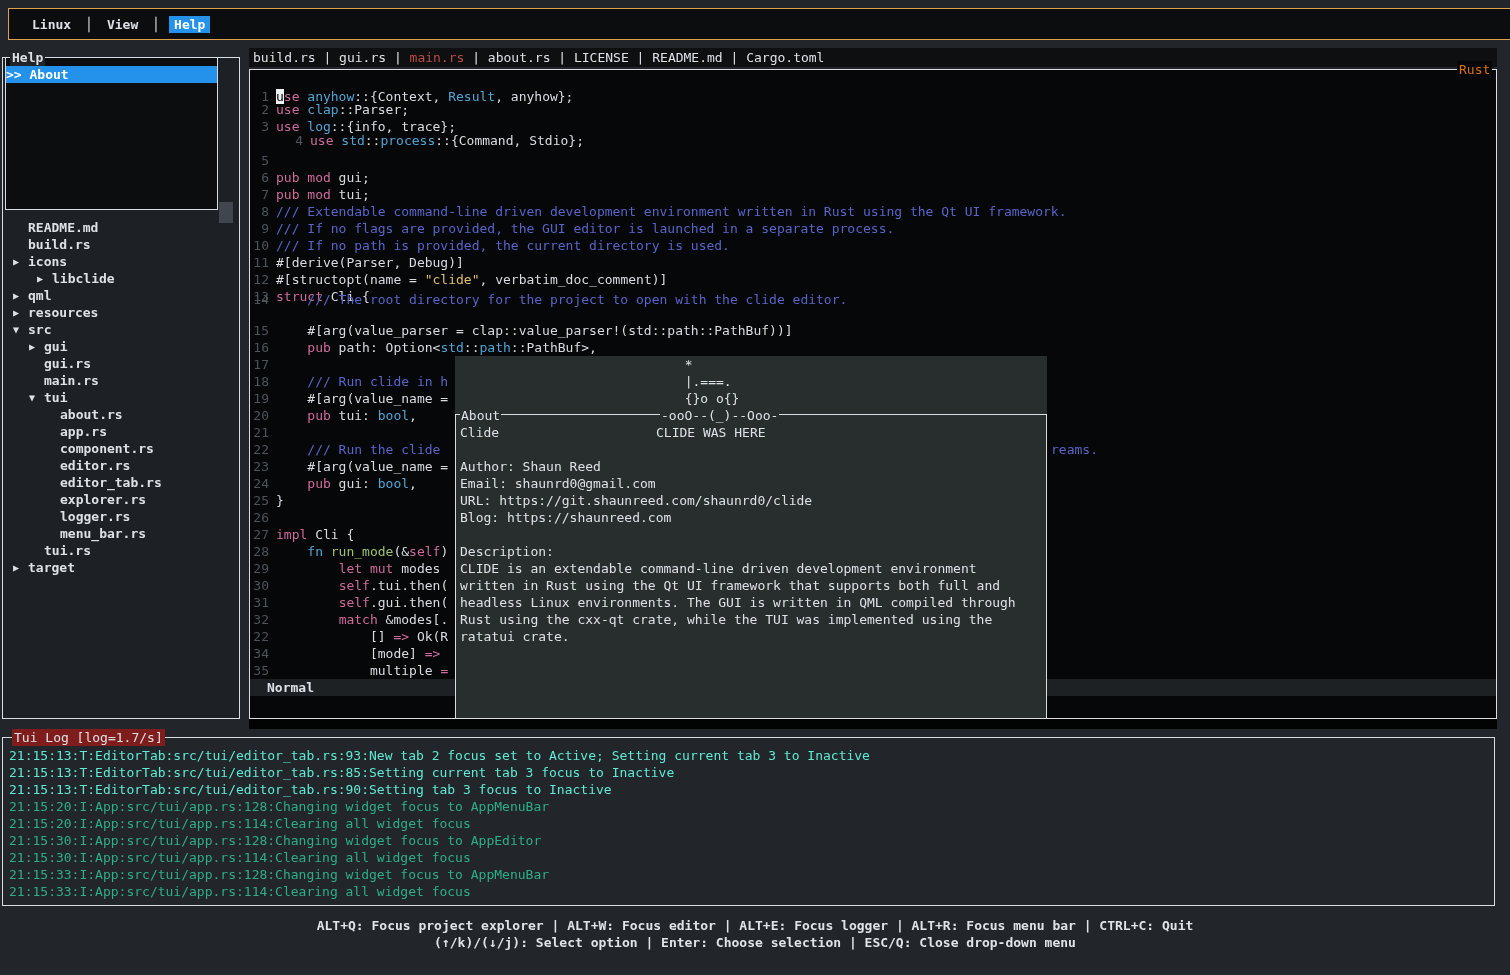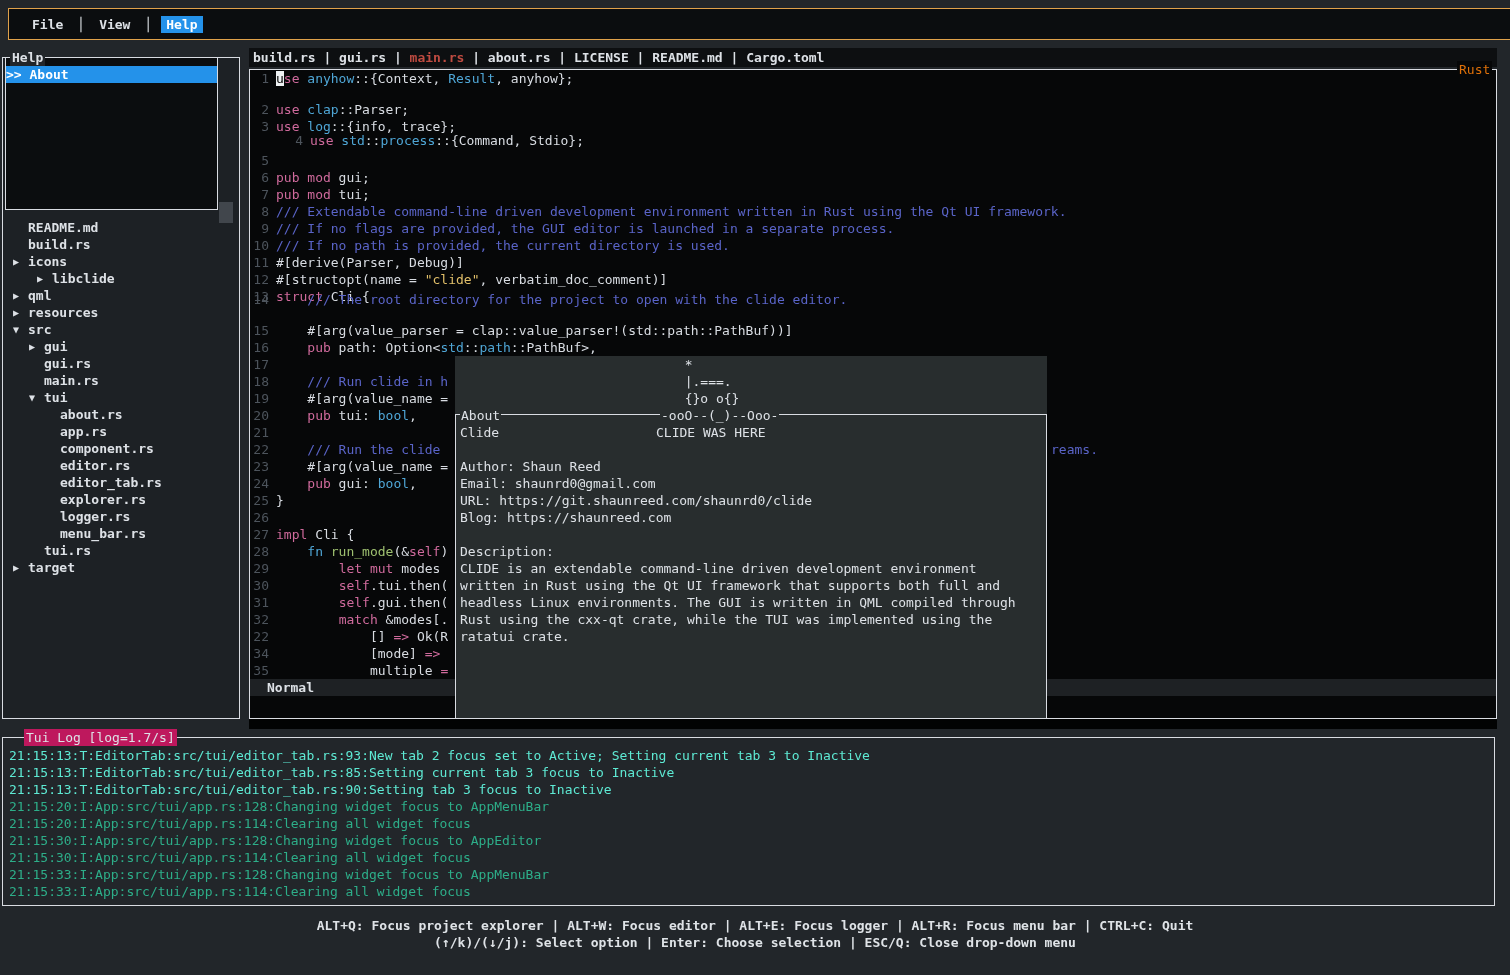--- a/index.html
+++ b/index.html
@@ -13,21 +13,21 @@
 
   
   #menubar{left:8px;top:8px;width:1490px;height:30px;background:#0b0d0f;
     border:1px solid #dfa14a;display:flex;align-items:center;padding-left:18px;font-weight:bold;}
   .menu-item{padding:0 5px;cursor:default;}
   .menu-item.active{background:#2492ea;color:#ffffff;}
   .menu-sep{margin:0 9px;}
 
   
   #tabstrip{left:249px;top:48px;width:1248px;height:19px;background:#0d0f11;}
-  #tabbar{left:253px;top:49px;height:17px;font-weight:bold;white-space:pre;}
+  #tabbar{left:253px;top:49px;height:17px;font-weight:normal;white-space:pre;}
   .tab{color:#dde1e6;}
   .tab.active{color:#bf4b41;}
 
   
   #explorer{left:2px;top:57px;width:236px;height:660px;border:1px solid #d9dce2;background:#1d2125;}
   .trow{position:absolute;height:17px;white-space:pre;font-weight:bold;}
   .trow .arrow{display:inline-block;width:15px;font-size:10px;vertical-align:1px;}
   #exp-thumb{left:219px;top:202px;width:14px;height:21px;background:#41464c;z-index:7;}
 
   
@@ -58,36 +58,36 @@
   #popup-art{position:absolute;left:214px;top:0;margin:0;font:inherit;line-height:17px;color:#dde1e6;white-space:pre;}
   #popup-box{position:absolute;left:0;top:58px;width:590px;height:303px;border:1px solid #d9dce2;}
   #popup-title{position:absolute;left:5px;top:51px;background:#282d2e;padding:0 1px;z-index:2;}
   #popup-art4{position:absolute;left:205px;top:51px;background:#282d2e;padding:0 1px;z-index:2;white-space:pre;}
   #popup-appname{position:absolute;left:5px;top:68px;white-space:pre;}
   #popup-tagline{position:absolute;left:201px;top:68px;white-space:pre;}
   .prow{position:absolute;left:5px;white-space:pre;}
 
   
   #log{left:2px;top:737px;width:1491px;height:167px;border:1px solid #d9dce2;}
-  #log-title{position:absolute;left:21px;top:-9px;background:#be185d;padding:0 2px;}
+  #log-title{position:absolute;left:9px;top:-9px;background:#7f1d1d;padding:0 2px;}
   .lrow{position:absolute;left:6px;white-space:pre;}
   .lrow.trace{color:#5eead4;}
   .lrow.info{color:#2dae89;}
 
   
   .footer-line{left:0;width:1510px;text-align:center;font-weight:bold;color:#dfe3e7;}
   #footer-1{top:917px;}
   #footer-2{top:934px;}
 </style>
 </head>
 <body>
 
 <div class="abs" id="menubar">
   <span id="menu-items" style="display:flex;align-items:center;">
-      <span class="menu-item">File</span>
+      <span class="menu-item">Linux</span>
       <span class="menu-sep">│</span>
       <span class="menu-item">View</span>
       <span class="menu-sep">│</span>
       <span class="menu-item active">Help</span>
     </span>
 </div>
 
 <div class="abs" id="tabstrip"></div>
 <div class="abs" id="tabbar"><span class="tab">build.rs</span><span class="tab-sep"> | </span><span class="tab">gui.rs</span><span class="tab-sep"> | </span><span class="tab active">main.rs</span><span class="tab-sep"> | </span><span class="tab">about.rs</span><span class="tab-sep"> | </span><span class="tab">LICENSE</span><span class="tab-sep"> | </span><span class="tab">README.md</span><span class="tab-sep"> | </span><span class="tab">Cargo.toml</span></div>
 
@@ -119,21 +119,21 @@
 <div class="abs" id="exp-thumb"></div>
 
 <div class="abs" id="dropdown">
   <span id="dropdown-title">Help</span>
   <div id="dropdown-sel">&gt;&gt; About</div>
 </div>
 
 <div class="abs" id="editor">
   <span id="lang-badge">Rust</span>
   <div id="code">
-      <div class="crow" style="top: 0;"><span class="gut">1</span><span class="seg-cursor">u</span><span class="seg-kw">se</span><span class="seg-plain"> </span><span class="seg-type">anyhow</span><span class="seg-plain">::{Context, </span><span class="seg-type">Result</span><span class="seg-plain">, anyhow};</span></div>
+      <div class="crow" style="top: 18px;"><span class="gut">1</span><span class="seg-cursor">u</span><span class="seg-kw">se</span><span class="seg-plain"> </span><span class="seg-type">anyhow</span><span class="seg-plain">::{Context, </span><span class="seg-type">Result</span><span class="seg-plain">, anyhow};</span></div>
       <div class="crow" style="top: 31px;"><span class="gut">2</span><span class="seg-kw">use</span><span class="seg-plain"> </span><span class="seg-type">clap</span><span class="seg-plain">::Parser;</span></div>
       <div class="crow" style="top: 48px;"><span class="gut">3</span><span class="seg-kw">use</span><span class="seg-plain"> </span><span class="seg-type">log</span><span class="seg-plain">::{info, trace};</span></div>
       <div class="crow" style="top: 62px; margin-left: 34px;"><span class="gut">4</span><span class="seg-kw">use</span><span class="seg-plain"> </span><span class="seg-type">std</span><span class="seg-plain">::</span><span class="seg-type">process</span><span class="seg-plain">::{Command, Stdio};</span></div>
       <div class="crow" style="top: 82px;"><span class="gut">5</span></div>
       <div class="crow" style="top: 99px;"><span class="gut">6</span><span class="seg-kw">pub mod</span><span class="seg-plain"> gui;</span></div>
       <div class="crow" style="top: 116px;"><span class="gut">7</span><span class="seg-kw">pub mod</span><span class="seg-plain"> tui;</span></div>
       <div class="crow" style="top: 133px;"><span class="gut">8</span><span class="seg-comment">/// Extendable command-line driven development environment written in Rust using the Qt UI framework.</span></div>
       <div class="crow" style="top: 150px;"><span class="gut">9</span><span class="seg-comment">/// If no flags are provided, the GUI editor is launched in a separate process.</span></div>
       <div class="crow" style="top: 167px;"><span class="gut">10</span><span class="seg-comment">/// If no path is provided, the current directory is used.</span></div>
       <div class="crow" style="top: 184px;"><span class="gut">11</span><span class="seg-plain">#[derive(Parser, Debug)]</span></div>

